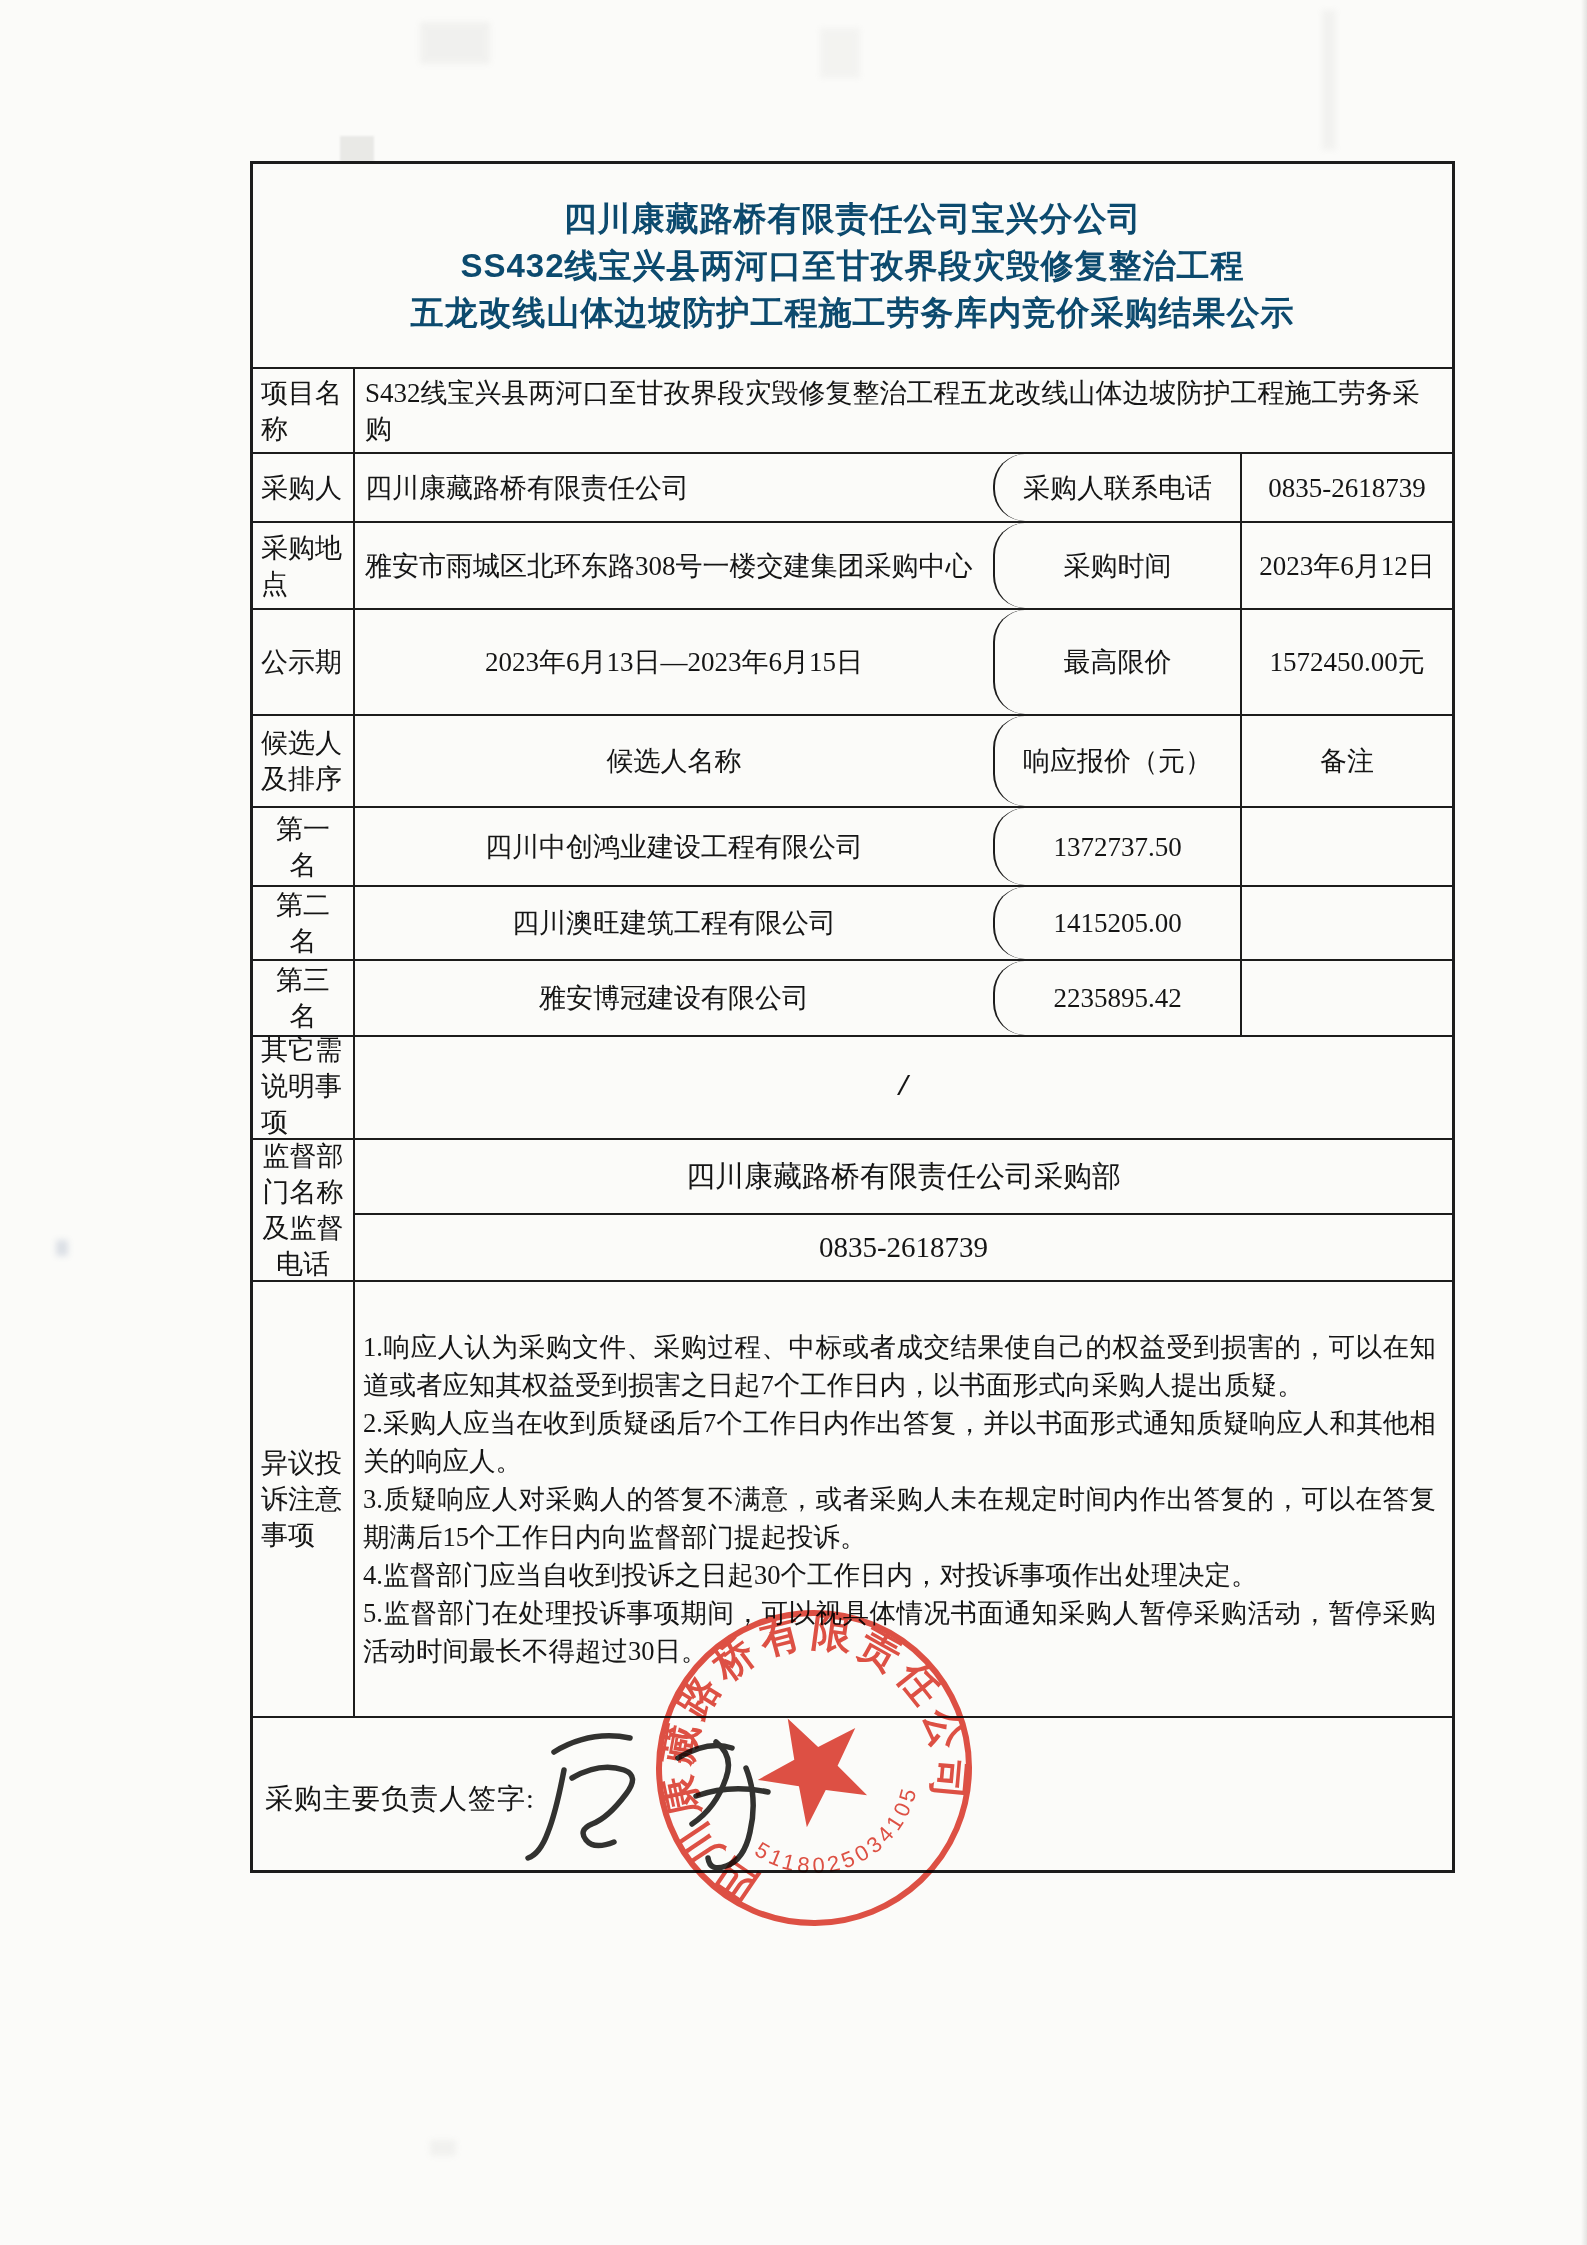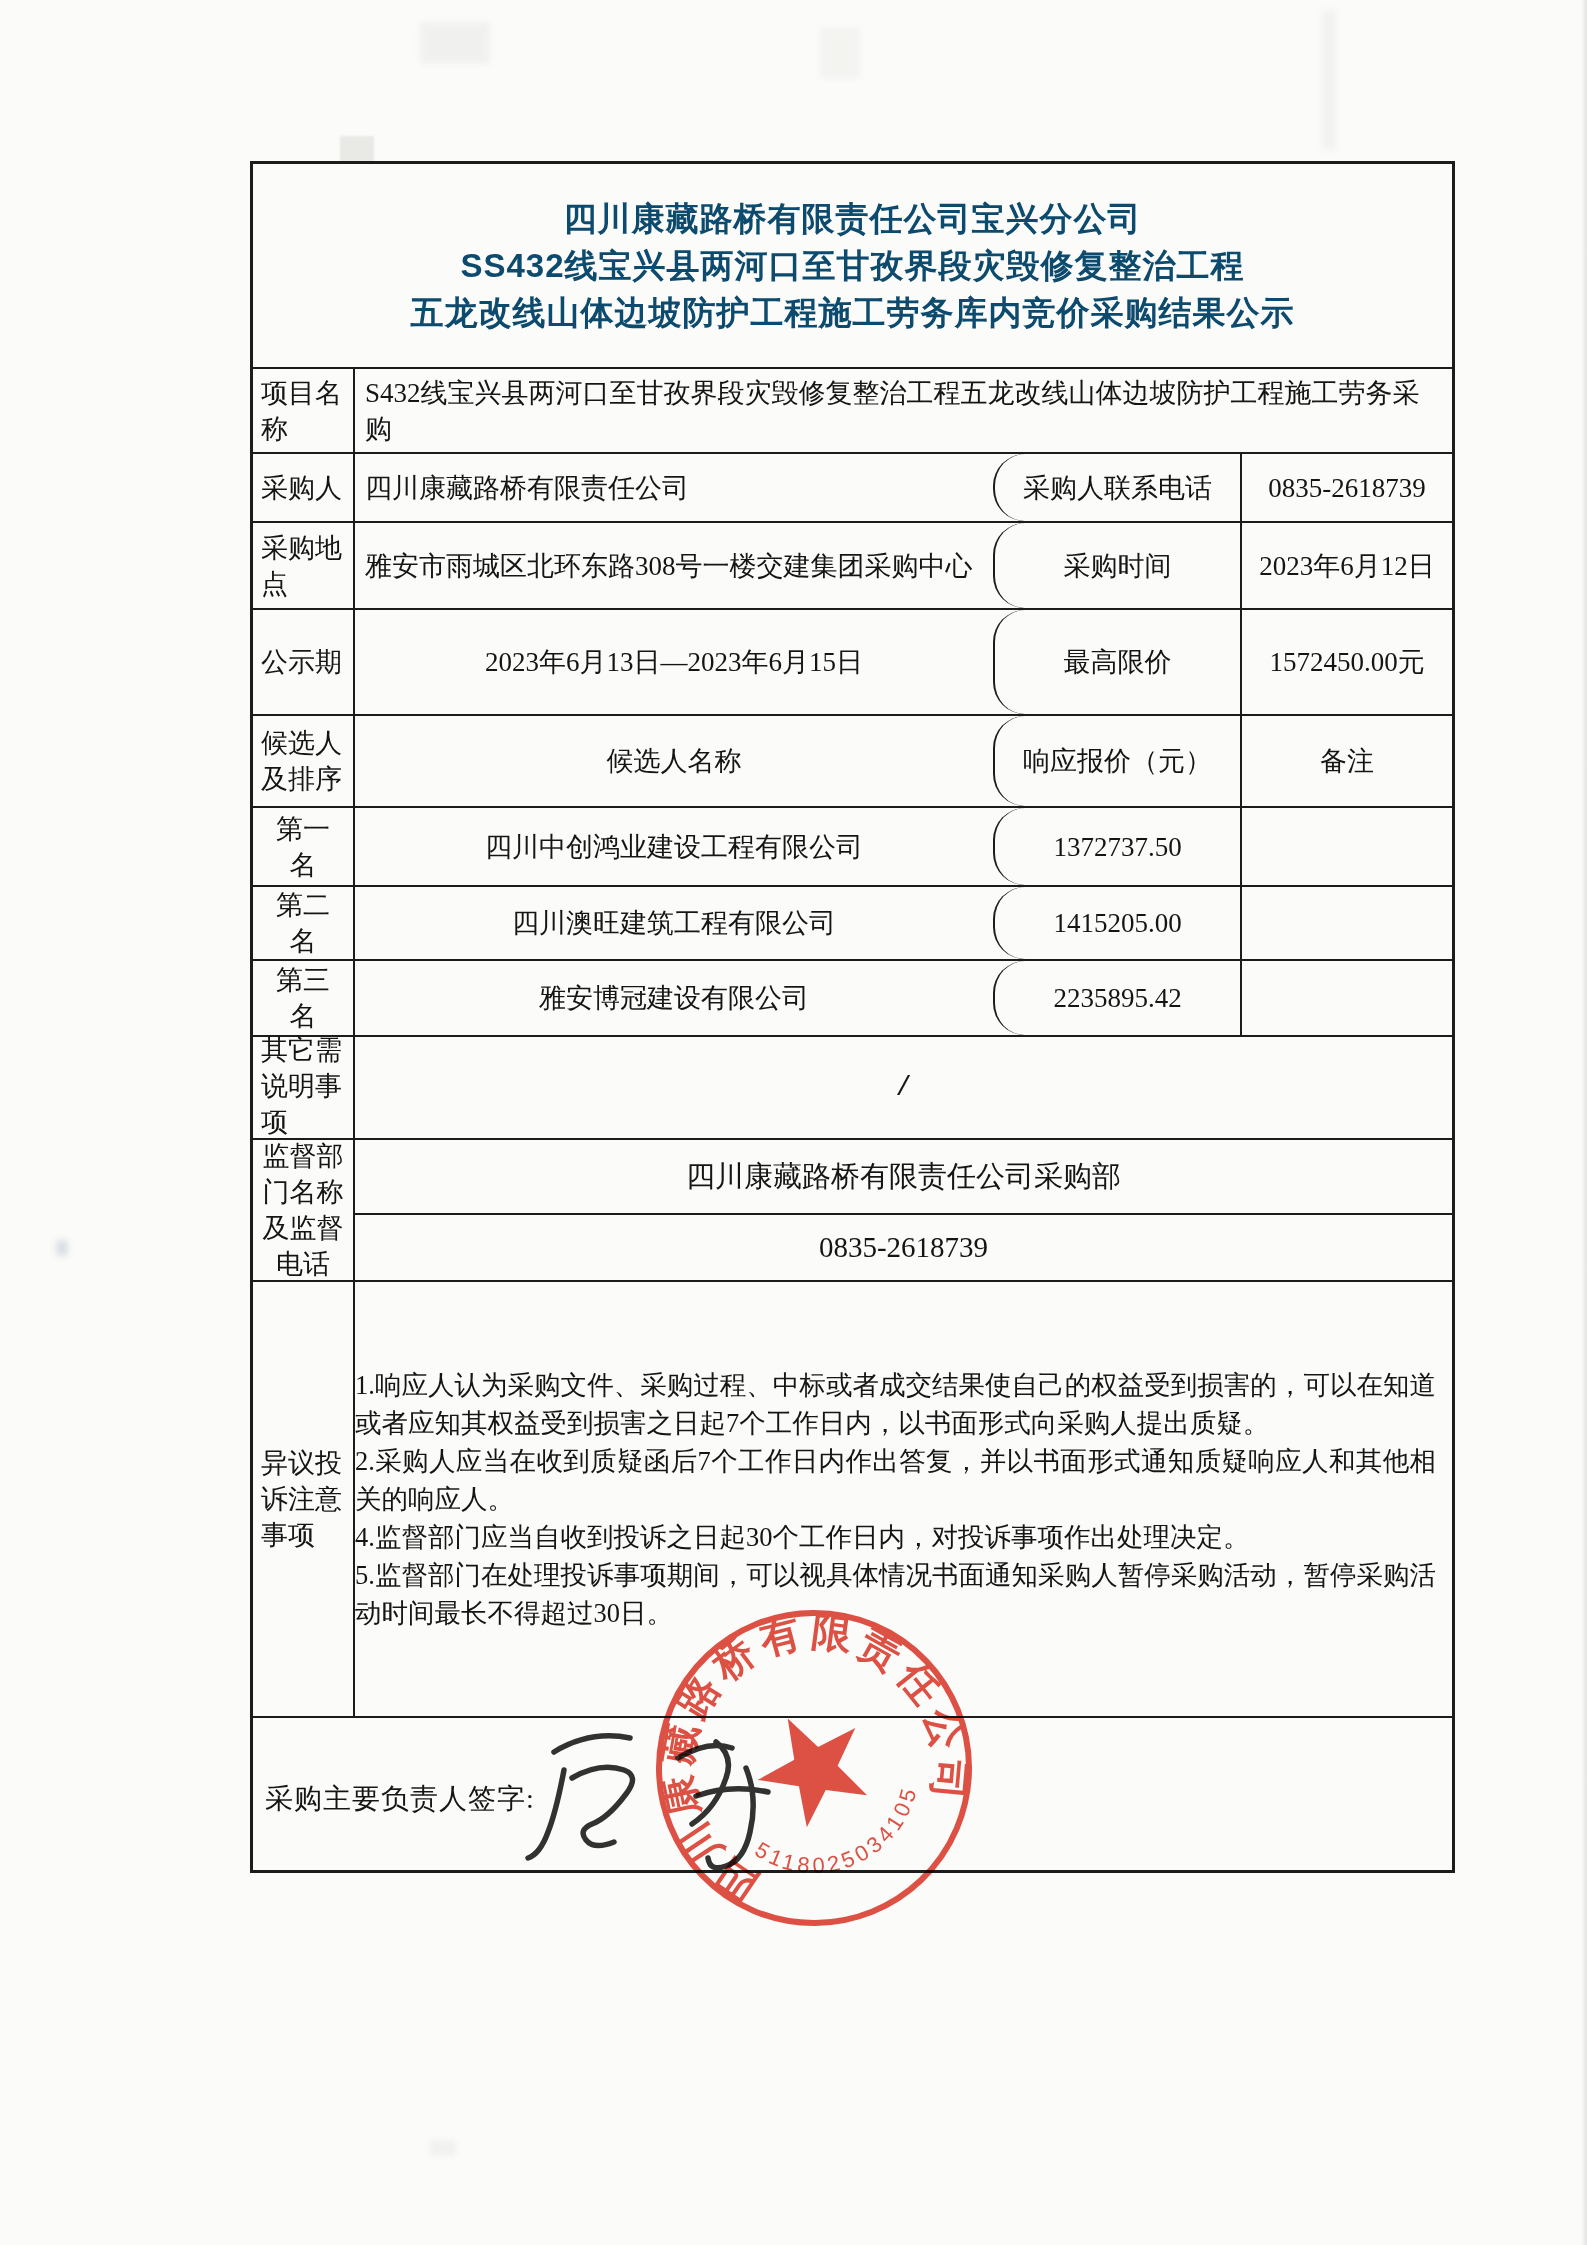--- a/index.html
+++ b/index.html
@@ -44,21 +44,21 @@
   .wrap-label{word-break:break-all;}
 
   .sup-stack{flex:1;display:flex;flex-direction:column;border-left:2px solid #1c1c1c;}
   .sup-sub{flex-shrink:0;display:flex;align-items:center;justify-content:center;
            box-sizing:border-box;font-size:29px;}
   .sup-sub + .sup-sub{border-top:2px solid #1c1c1c;}
 
   .notice-cell{
     flex:1;border-left:2px solid #1c1c1c;box-sizing:border-box;
     display:flex;flex-direction:column;justify-content:center;
-    padding:14px 16px 14px 0;
+    padding:14px 16px 14px 8px;
   }
   .notice-item{font-size:26.5px;line-height:38px;text-align:justify;word-break:break-all;}
 
   .sig-row{flex:1;position:relative;border-top:2px solid #1c1c1c;}
   .sig-label{
     position:absolute;left:12px;top:62px;font-size:28px;letter-spacing:1px;
   }
 
   .stamp-svg{position:absolute;left:624px;top:1578px;pointer-events:none;mix-blend-mode:multiply;}
   .sign-svg{position:absolute;left:520px;top:1690px;pointer-events:none;}
@@ -149,20 +149,21 @@
       <div class="sup-sub" style="height:73px;">四川康藏路桥有限责任公司采购部</div>
       <div class="sup-sub" style="flex:1;">0835-2618739</div>
     </div>
   </div>
 
   <div class="row" style="height:436px;">
     <div class="cell c1 label-col wrap-label">异议投诉注意事项</div>
     <div class="notice-cell">
       <div class="notice-item">1.响应人认为采购文件、采购过程、中标或者成交结果使自己的权益受到损害的，可以在知道或者应知其权益受到损害之日起7个工作日内，以书面形式向采购人提出质疑。</div>
       <div class="notice-item">2.采购人应当在收到质疑函后7个工作日内作出答复，并以书面形式通知质疑响应人和其他相关的响应人。</div>
+      <div class="notice-item">3.质疑响应人对采购人的答复不满意，或者采购人未在规定时间内作出答复的，可以在答复期满后15个工作日内向监督部门提起投诉。</div>
       <div class="notice-item">4.监督部门应当自收到投诉之日起30个工作日内，对投诉事项作出处理决定。</div>
       <div class="notice-item">5.监督部门在处理投诉事项期间，可以视具体情况书面通知采购人暂停采购活动，暂停采购活动时间最长不得超过30日。</div>
     </div>
   </div>
 
   <div class="sig-row">
     <div class="sig-label">采购主要负责人签字:</div>
   </div>
 </div>
 

